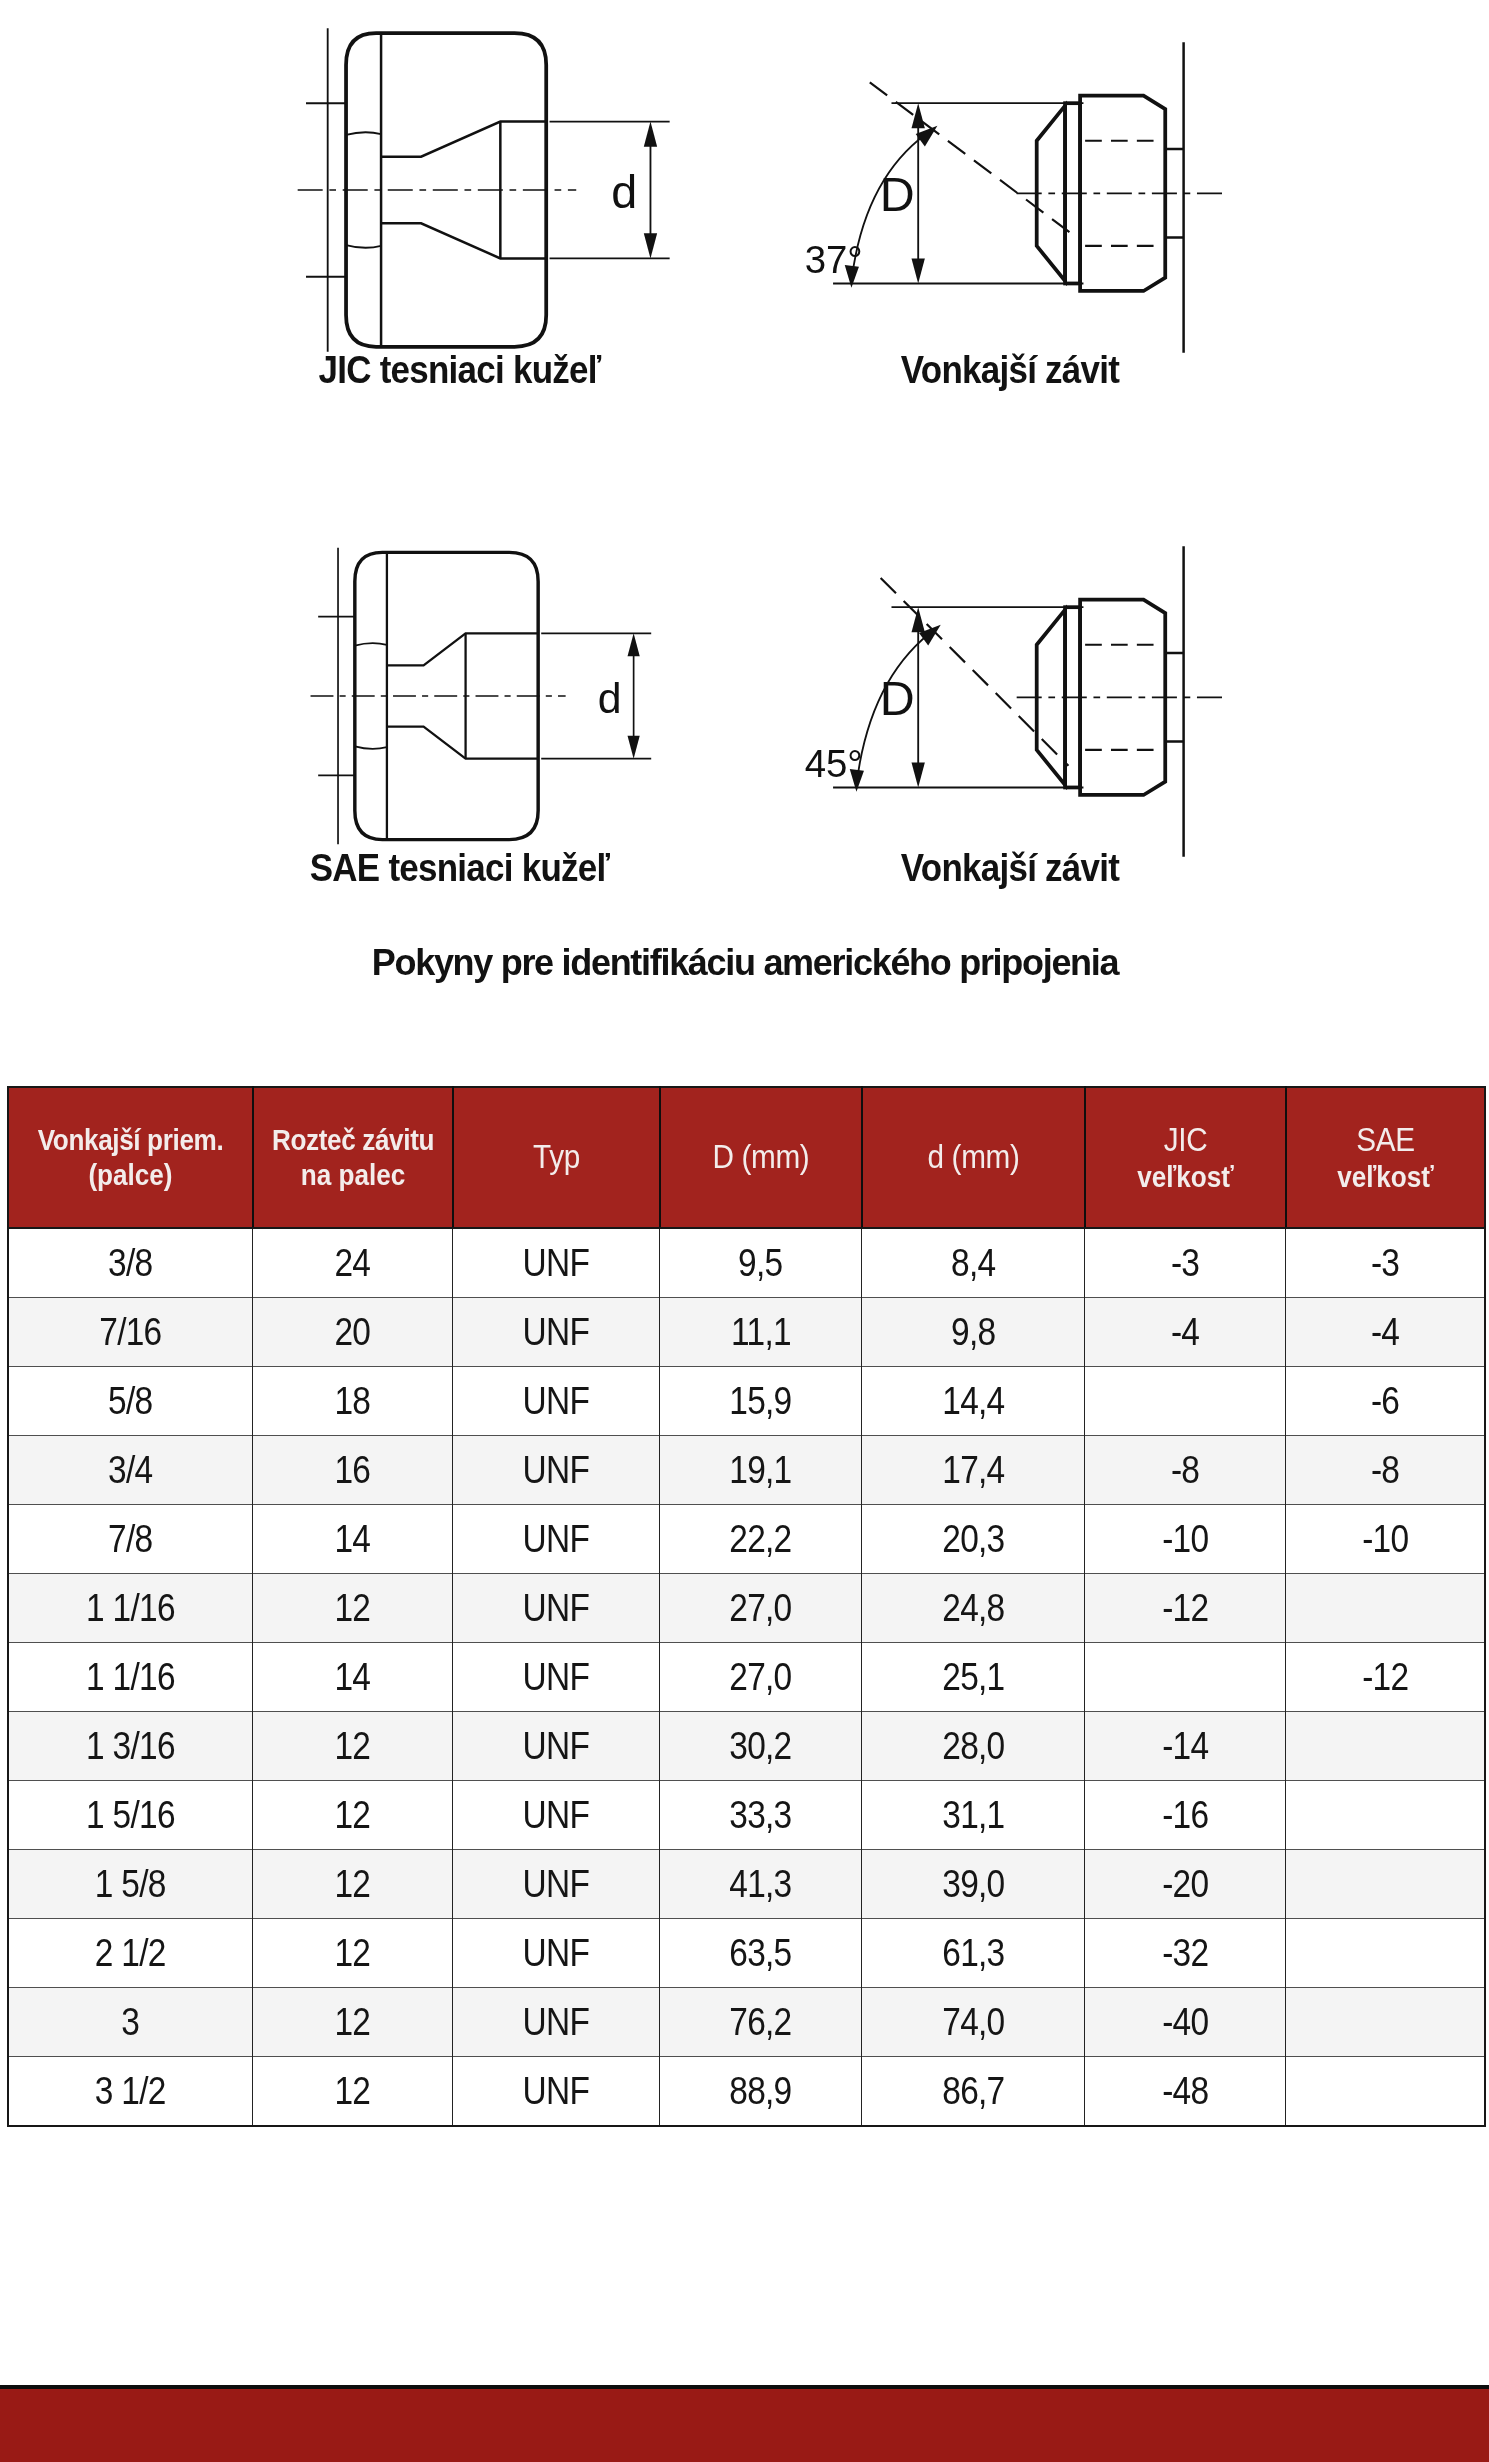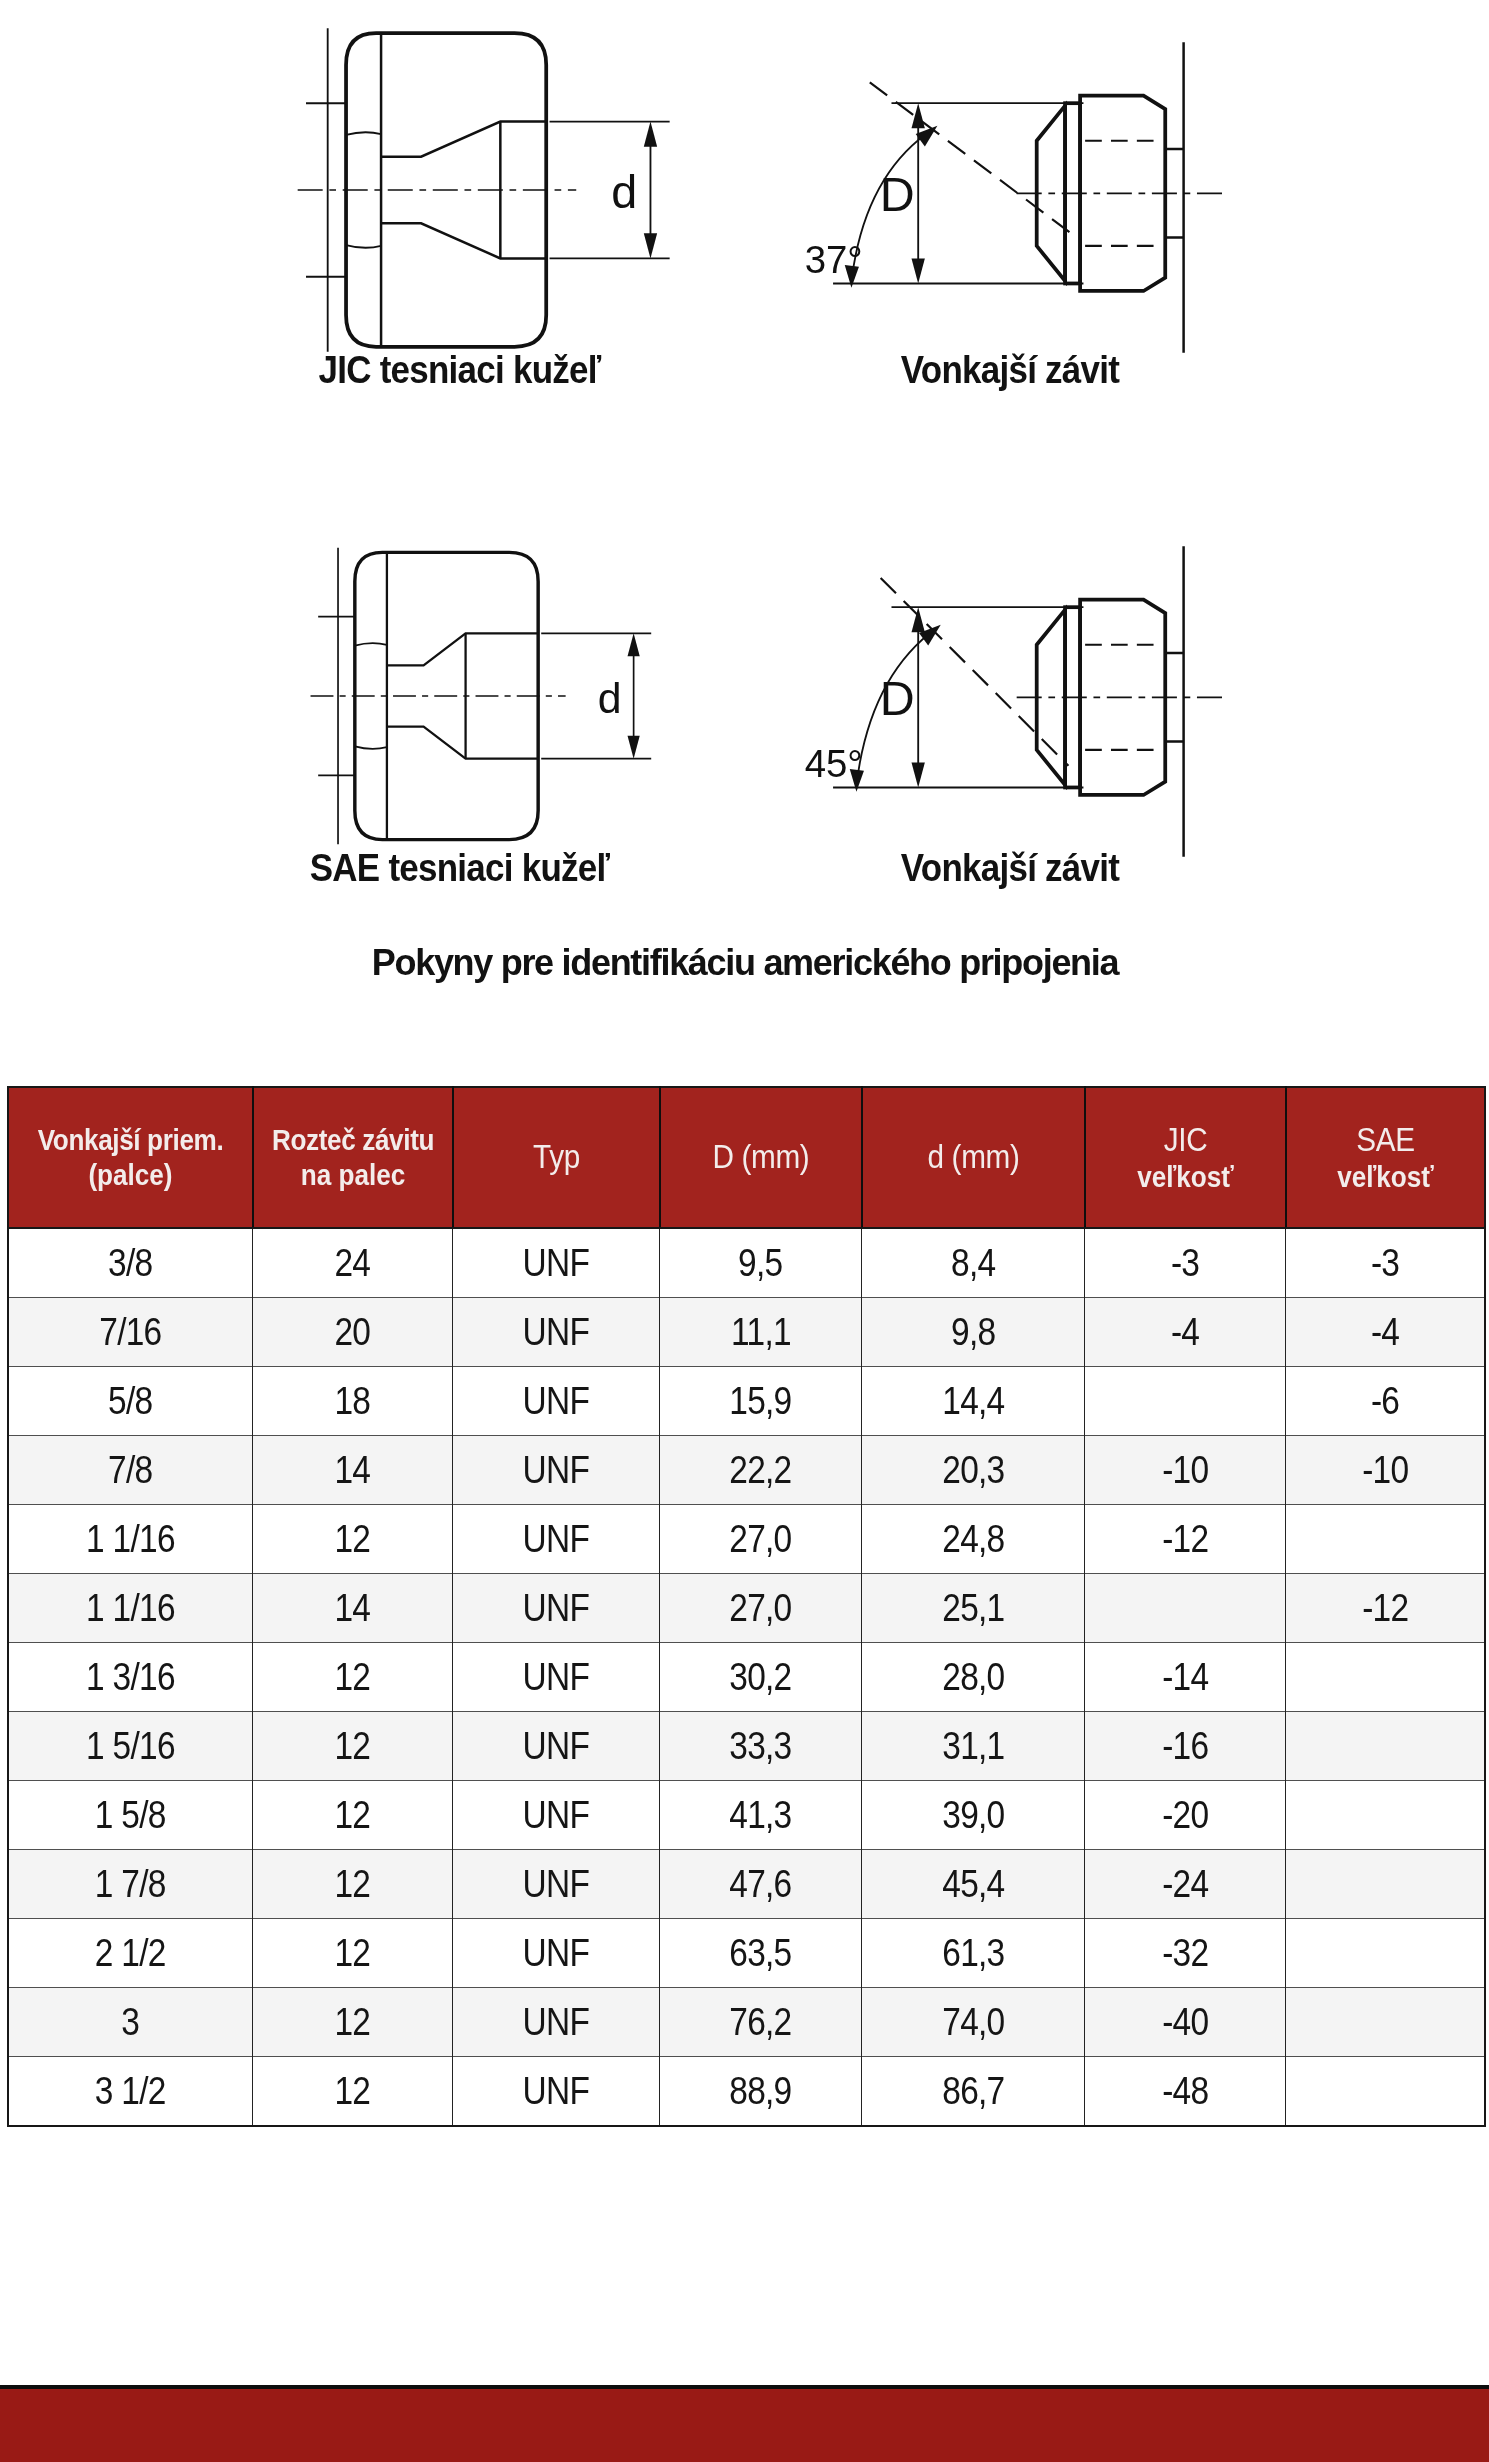--- a/index.html
+++ b/index.html
@@ -219,20 +219,29 @@
         <tr>
           <td><span class="cv">5/8</span></td>
           <td><span class="cv">18</span></td>
           <td><span class="cv">UNF</span></td>
           <td><span class="cv">15,9</span></td>
           <td><span class="cv">14,4</span></td>
           <td><span class="cv"></span></td>
           <td><span class="cv">-6</span></td>
         </tr>
         <tr>
+          <td><span class="cv">3/4</span></td>
+          <td><span class="cv">16</span></td>
+          <td><span class="cv">UNF</span></td>
+          <td><span class="cv">19,1</span></td>
+          <td><span class="cv">17,4</span></td>
+          <td><span class="cv">-8</span></td>
+          <td><span class="cv">-8</span></td>
+        </tr>
+        <tr>
           <td><span class="cv">7/8</span></td>
           <td><span class="cv">14</span></td>
           <td><span class="cv">UNF</span></td>
           <td><span class="cv">22,2</span></td>
           <td><span class="cv">20,3</span></td>
           <td><span class="cv">-10</span></td>
           <td><span class="cv">-10</span></td>
         </tr>
         <tr>
           <td><span class="cv">1 1/16</span></td>
@@ -273,29 +282,20 @@
         <tr>
           <td><span class="cv">1 5/8</span></td>
           <td><span class="cv">12</span></td>
           <td><span class="cv">UNF</span></td>
           <td><span class="cv">41,3</span></td>
           <td><span class="cv">39,0</span></td>
           <td><span class="cv">-20</span></td>
           <td><span class="cv"></span></td>
         </tr>
         <tr>
-          <td><span class="cv">1 7/8</span></td>
-          <td><span class="cv">12</span></td>
-          <td><span class="cv">UNF</span></td>
-          <td><span class="cv">47,6</span></td>
-          <td><span class="cv">45,4</span></td>
-          <td><span class="cv">-24</span></td>
-          <td><span class="cv"></span></td>
-        </tr>
-        <tr>
           <td><span class="cv">2 1/2</span></td>
           <td><span class="cv">12</span></td>
           <td><span class="cv">UNF</span></td>
           <td><span class="cv">63,5</span></td>
           <td><span class="cv">61,3</span></td>
           <td><span class="cv">-32</span></td>
           <td><span class="cv"></span></td>
         </tr>
         <tr>
           <td><span class="cv">3</span></td>

